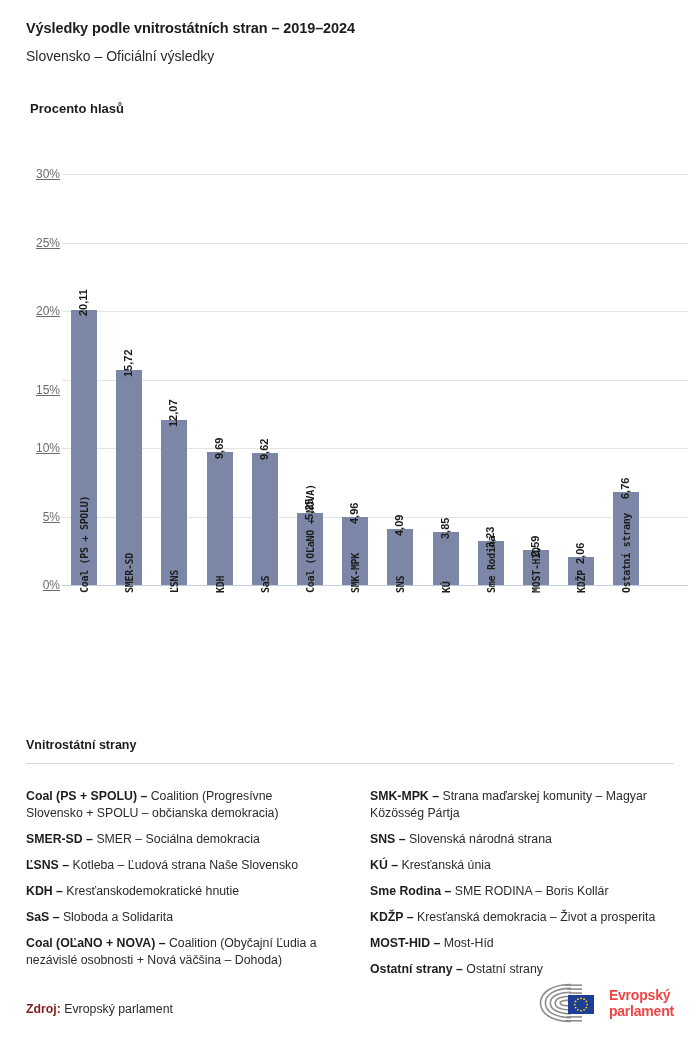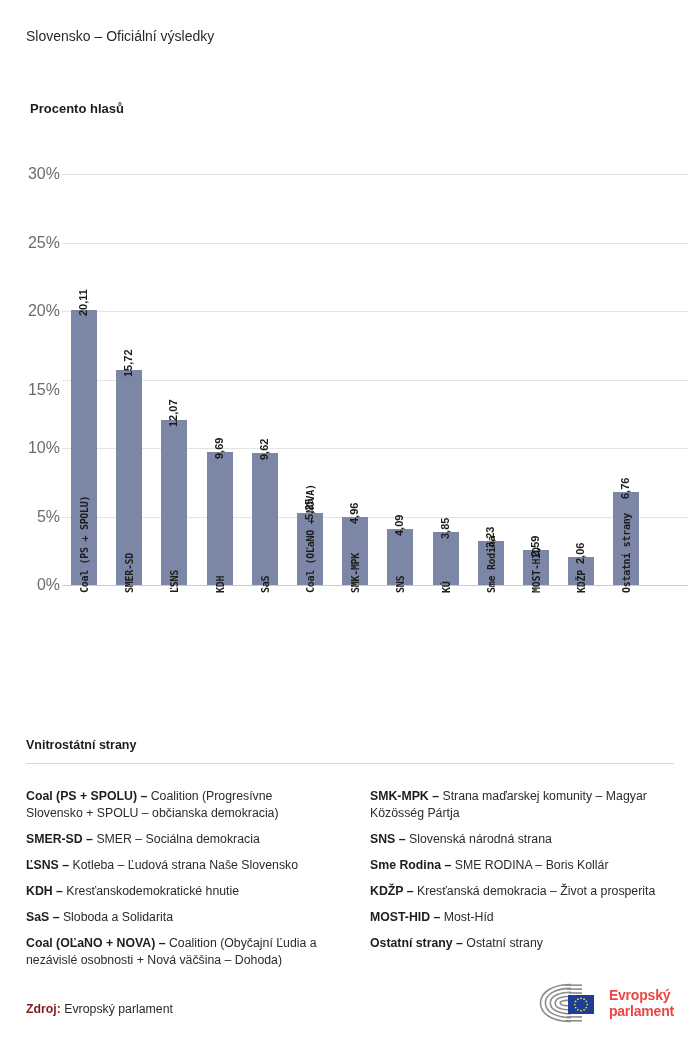--- a/index.html
+++ b/index.html
@@ -70,23 +70,24 @@
   }
   .gridline.zero-line {
     background: #c3cade;
     height: 1px;
   }
   .ytick-label {
     position: absolute;
     right: 0;
     width: 42px;
     text-align: right;
-    font-size: 16px;
+    font-size: 12px;
     color: #6c6c6c;
     line-height: 12px;
+    text-decoration: underline;
   }
   #ytick-labels {
     position: absolute;
     left: 0px;
     top: 24px;
     width: 34px;
     height: 411px;
   }
 
   .bar {
@@ -184,20 +185,21 @@
     line-height: 16px;
     font-weight: bold;
     color: #ef4444;
     letter-spacing: -0.2px;
   }
 </style>
 </head>
 <body>
 
 <div id="header">
+  <h1 id="chart-title">Výsledky podle vnitrostátních stran – 2019–2024</h1>
   <h2 id="chart-subtitle">Slovensko – Oficiální výsledky</h2>
 </div>
 
 <div id="y-axis-title">Procento hlasů</div>
 
 <div id="chart-area">
   <div id="ytick-labels">
       <div class="ytick-label" style="top: -6px;">30%</div>
       <div class="ytick-label" style="top: 62.5px;">25%</div>
       <div class="ytick-label" style="top: 131px;">20%</div>
@@ -264,20 +266,21 @@
         <div class="legend-entry"><span class="abbr">Coal (PS + SPOLU) –</span><span> Coalition (Progresívne Slovensko + SPOLU – občianska demokracia)</span></div>
         <div class="legend-entry"><span class="abbr">SMER-SD –</span><span> SMER – Sociálna demokracia</span></div>
         <div class="legend-entry"><span class="abbr">ĽSNS –</span><span> Kotleba – Ľudová strana Naše Slovensko</span></div>
         <div class="legend-entry"><span class="abbr">KDH –</span><span> Kresťanskodemokratické hnutie</span></div>
         <div class="legend-entry"><span class="abbr">SaS –</span><span> Sloboda a Solidarita</span></div>
         <div class="legend-entry"><span class="abbr">Coal (OĽaNO + NOVA) –</span><span> Coalition (Obyčajní Ľudia a nezávislé osobnosti + Nová väčšina – Dohoda)</span></div>
       </div>
     <div class="legend-col">
         <div class="legend-entry"><span class="abbr">SMK-MPK –</span><span> Strana maďarskej komunity – Magyar Közösség Pártja</span></div>
         <div class="legend-entry"><span class="abbr">SNS –</span><span> Slovenská národná strana</span></div>
+        <div class="legend-entry"><span class="abbr">KÚ –</span><span> Kresťanská únia</span></div>
         <div class="legend-entry"><span class="abbr">Sme Rodina –</span><span> SME RODINA – Boris Kollár</span></div>
         <div class="legend-entry"><span class="abbr">KDŽP –</span><span> Kresťanská demokracia – Život a prosperita</span></div>
         <div class="legend-entry"><span class="abbr">MOST-HID –</span><span> Most-Híd</span></div>
         <div class="legend-entry"><span class="abbr">Ostatní strany –</span><span> Ostatní strany</span></div>
       </div>
   </div>
 </div>
 
 <div id="footer">
   <div id="source">

